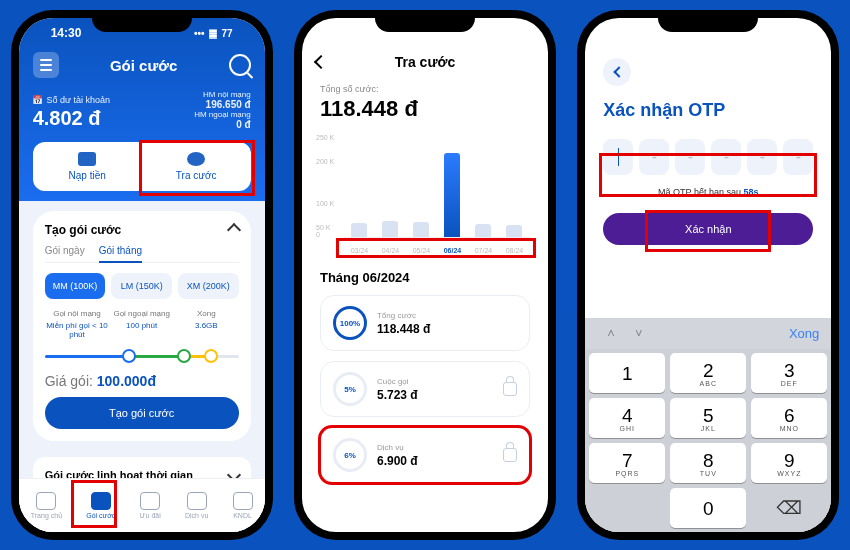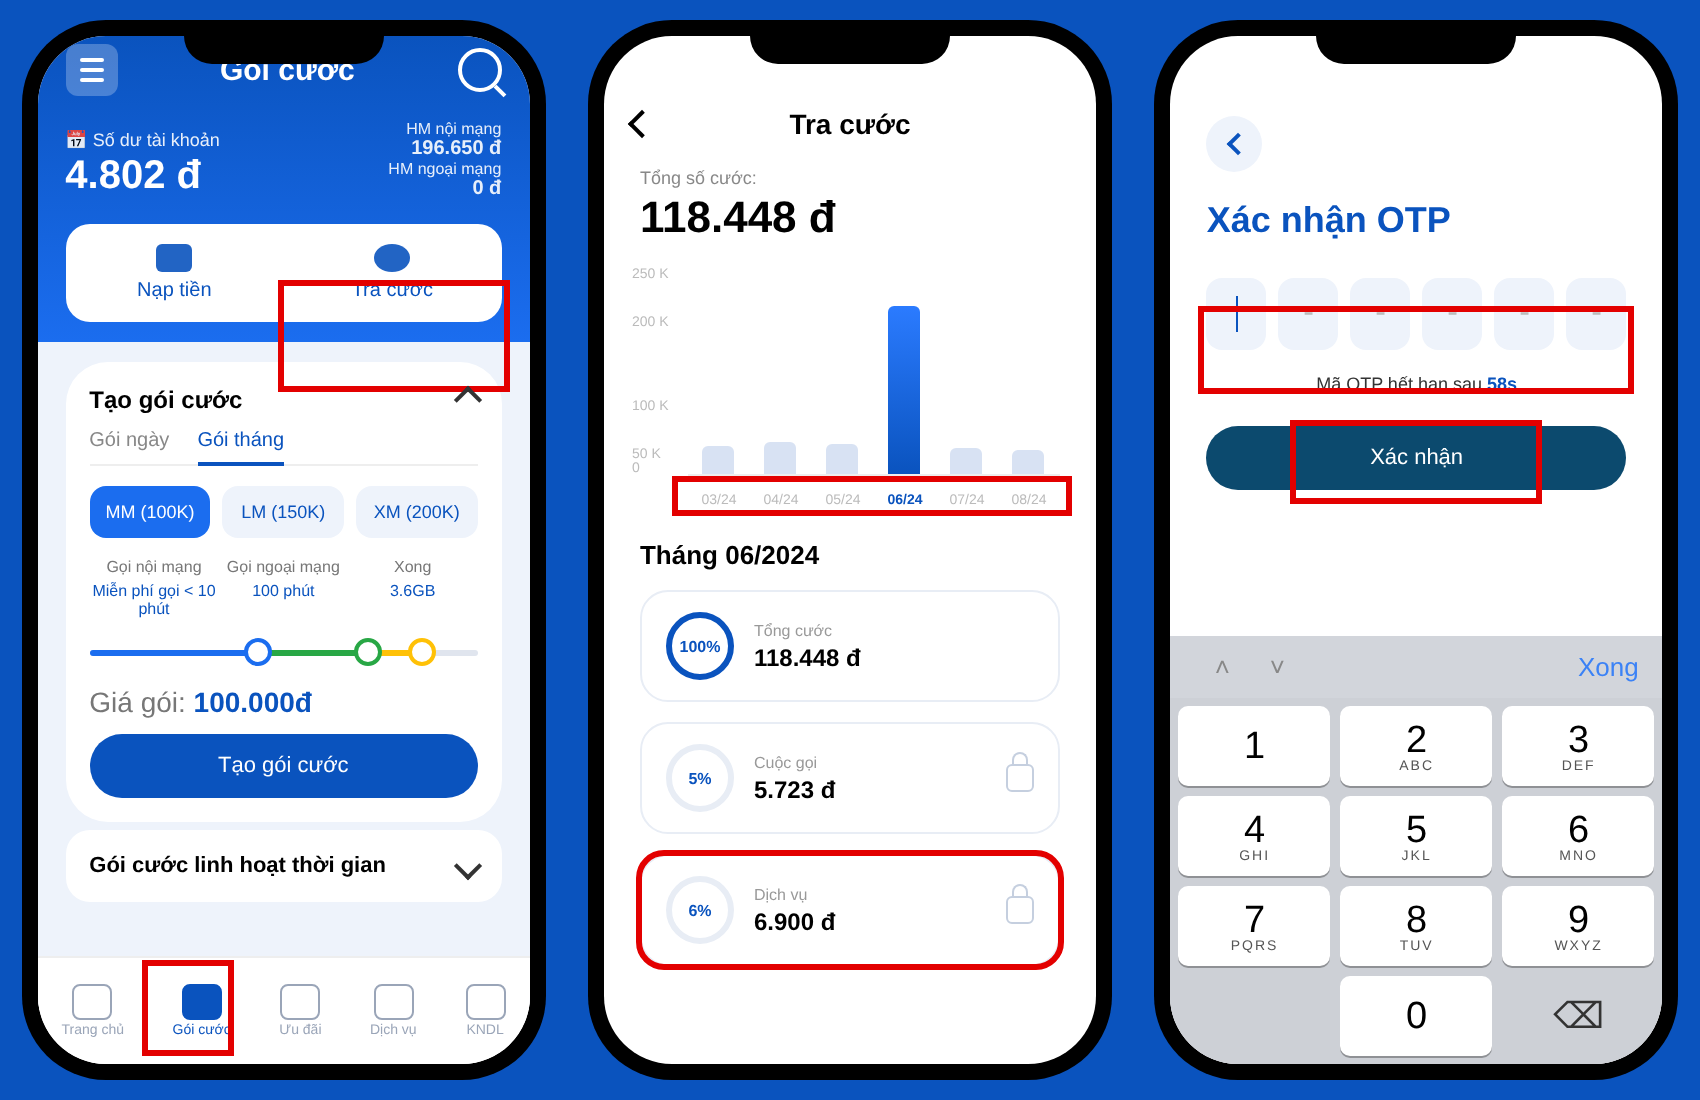--- a/index.html
+++ b/index.html
@@ -21,21 +21,21 @@
   .bal-row{display:flex;justify-content:space-between;align-items:flex-end;margin-top:8px}
   .bal-lbl{font-size:9px;opacity:.9}
   .bal-amt{font-size:20px;font-weight:600;margin-top:2px}
   .bal-r{font-size:8px;text-align:right;opacity:.9}
   .bal-r b{font-size:10px;display:block}
   .tabcard{background:#fff;border-radius:12px;display:flex;margin-top:12px;overflow:hidden}
   .tc-item{flex:1;text-align:center;padding:10px 0;color:#0a53be;font-size:10px}
   .tc-item .ic{width:18px;height:14px;margin:0 auto 4px;background:#0a53be;border-radius:3px;opacity:.9}
   .tc-item.right{position:relative}
   .p1-body{background:#eef3fb;padding:10px 14px 0;height:calc(100% - 180px);overflow:hidden}
-  .card{background:#fff;border-radius:21px;padding:12px;margin-bottom:4px}
+  .card{background:#fff;border-radius:21px;padding:12px;margin-bottom:16px}
   .card-hdr{display:flex;justify-content:space-between;align-items:center;margin-bottom:8px}
   .card-hdr h4{font-size:12px;font-weight:600}
   .chev{width:10px;height:10px;border-right:2px solid #333;border-bottom:2px solid #333;transform:rotate(-135deg)}
   .subtabs{display:flex;gap:14px;font-size:10px;color:#888;border-bottom:1px solid #eee;padding-bottom:6px}
   .subtabs .act{color:#0a53be;border-bottom:2px solid #0a53be;padding-bottom:5px;margin-bottom:-7px}
   .chips{display:flex;gap:6px;margin:10px 0}
   .chip{flex:1;background:#eef3fb;border-radius:8px;text-align:center;padding:8px 0;font-size:9px;color:#0a53be;font-weight:500}
   .chip.act{background:#1b6def;color:#fff}
   .feat{display:flex;font-size:8px;margin:8px 0}
   .feat div{flex:1;text-align:center}
@@ -104,20 +104,28 @@
   .key.blank{background:transparent;box-shadow:none}
   .key.del{background:transparent;box-shadow:none;font-size:18px;color:#333}
 </style>
 </head>
 <body>
 
 <div class="phone">
   <div class="notch"></div>
   <div class="screen">
     <div class="p1-top">
+      <div class="status-bar">
+        <span>14:30</span>
+        <div class="sb-right">
+            <span>•••</span>
+            <span>䷀</span>
+            <span>77</span>
+          </div>
+      </div>
       <div class="p1-hdr">
         <div class="burger">
             <span></span>
             <span></span>
             <span></span>
           </div>
         <div class="p1-title">Gói cước</div>
         <div class="search"></div>
       </div>
       <div class="bal-row">
@@ -269,21 +277,21 @@
           <div class="oi">-</div>
           <div class="oi">-</div>
           <div class="oi">-</div>
           <div class="oi">-</div>
           <div class="oi">-</div>
         </div>
         <div class="redbox" style="top:14px;left:-4px;right:-4px;height:44px"></div>
       </div>
       <div class="exp"><span>Mã OTP hết hạn sau </span><b>58s</b></div>
       <div style="position:relative">
-        <div class="bigbtn" style="background:#0c4a6e">Xác nhận</div>
+        <div class="bigbtn" style="background:#4c1d95">Xác nhận</div>
         <div class="redbox" style="top:-3px;left:42px;right:42px;height:42px"></div>
       </div>
     </div>
     <div class="kbwrap">
       <div class="kb-top">
         <div class="mid"><span>˄</span><span>˅</span></div>
         <span>Xong</span>
       </div>
       <div class="keys" id="keys">
           <div class="key">

